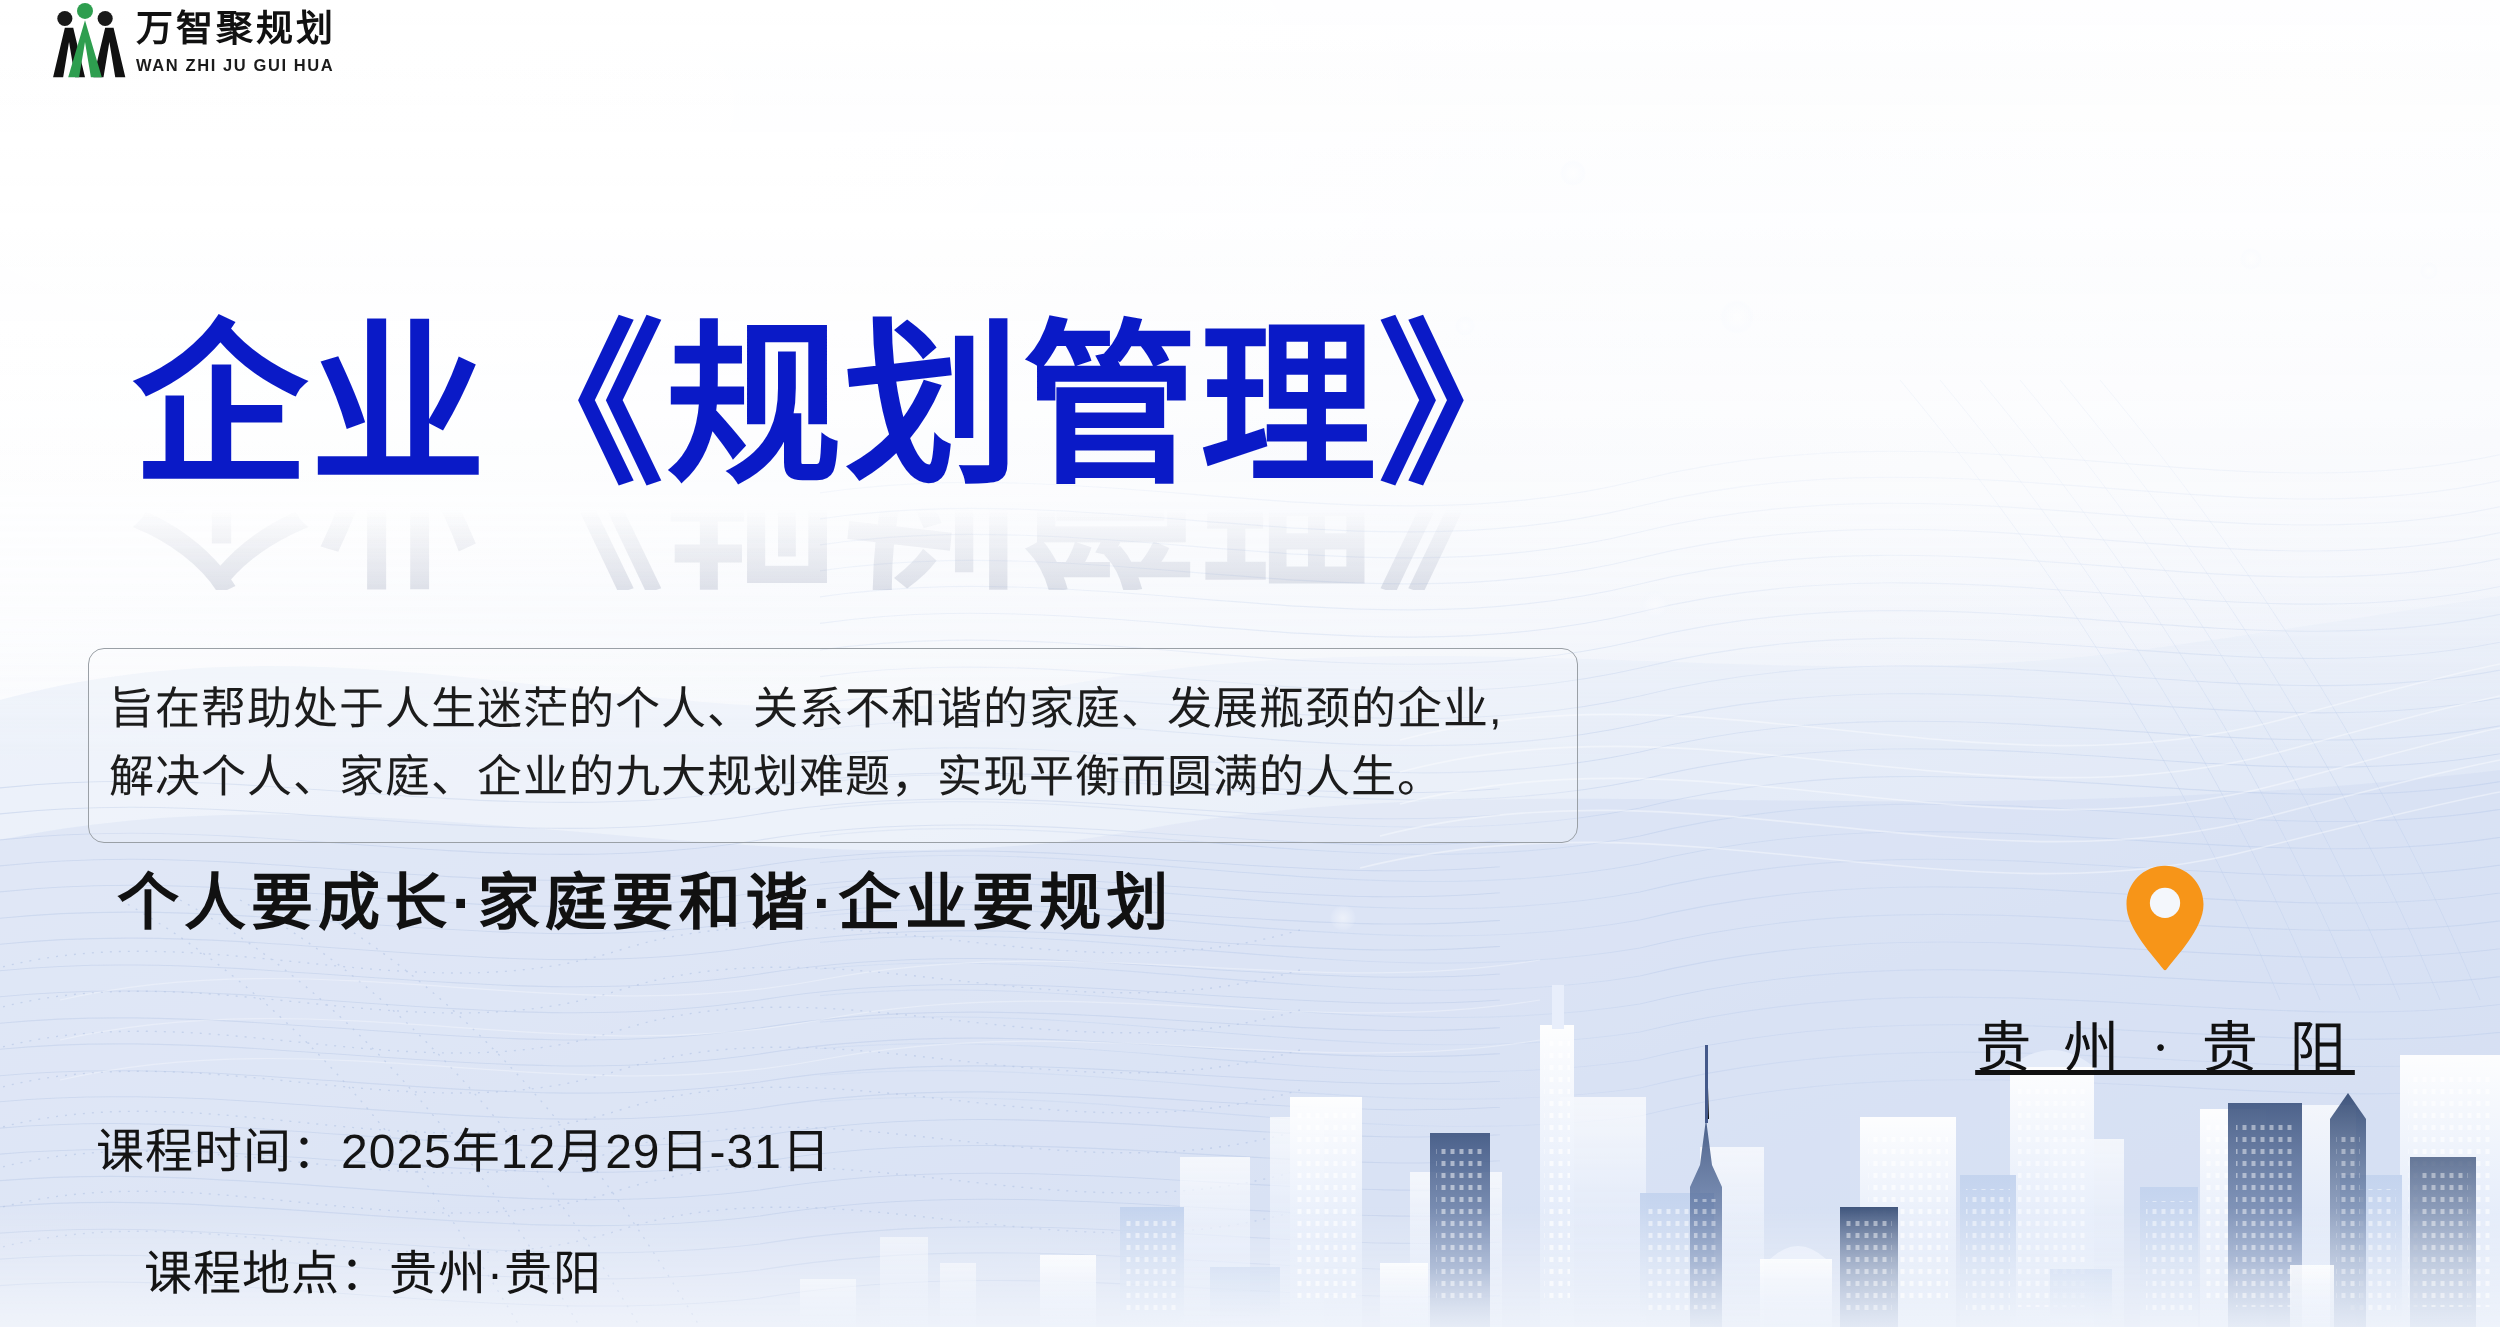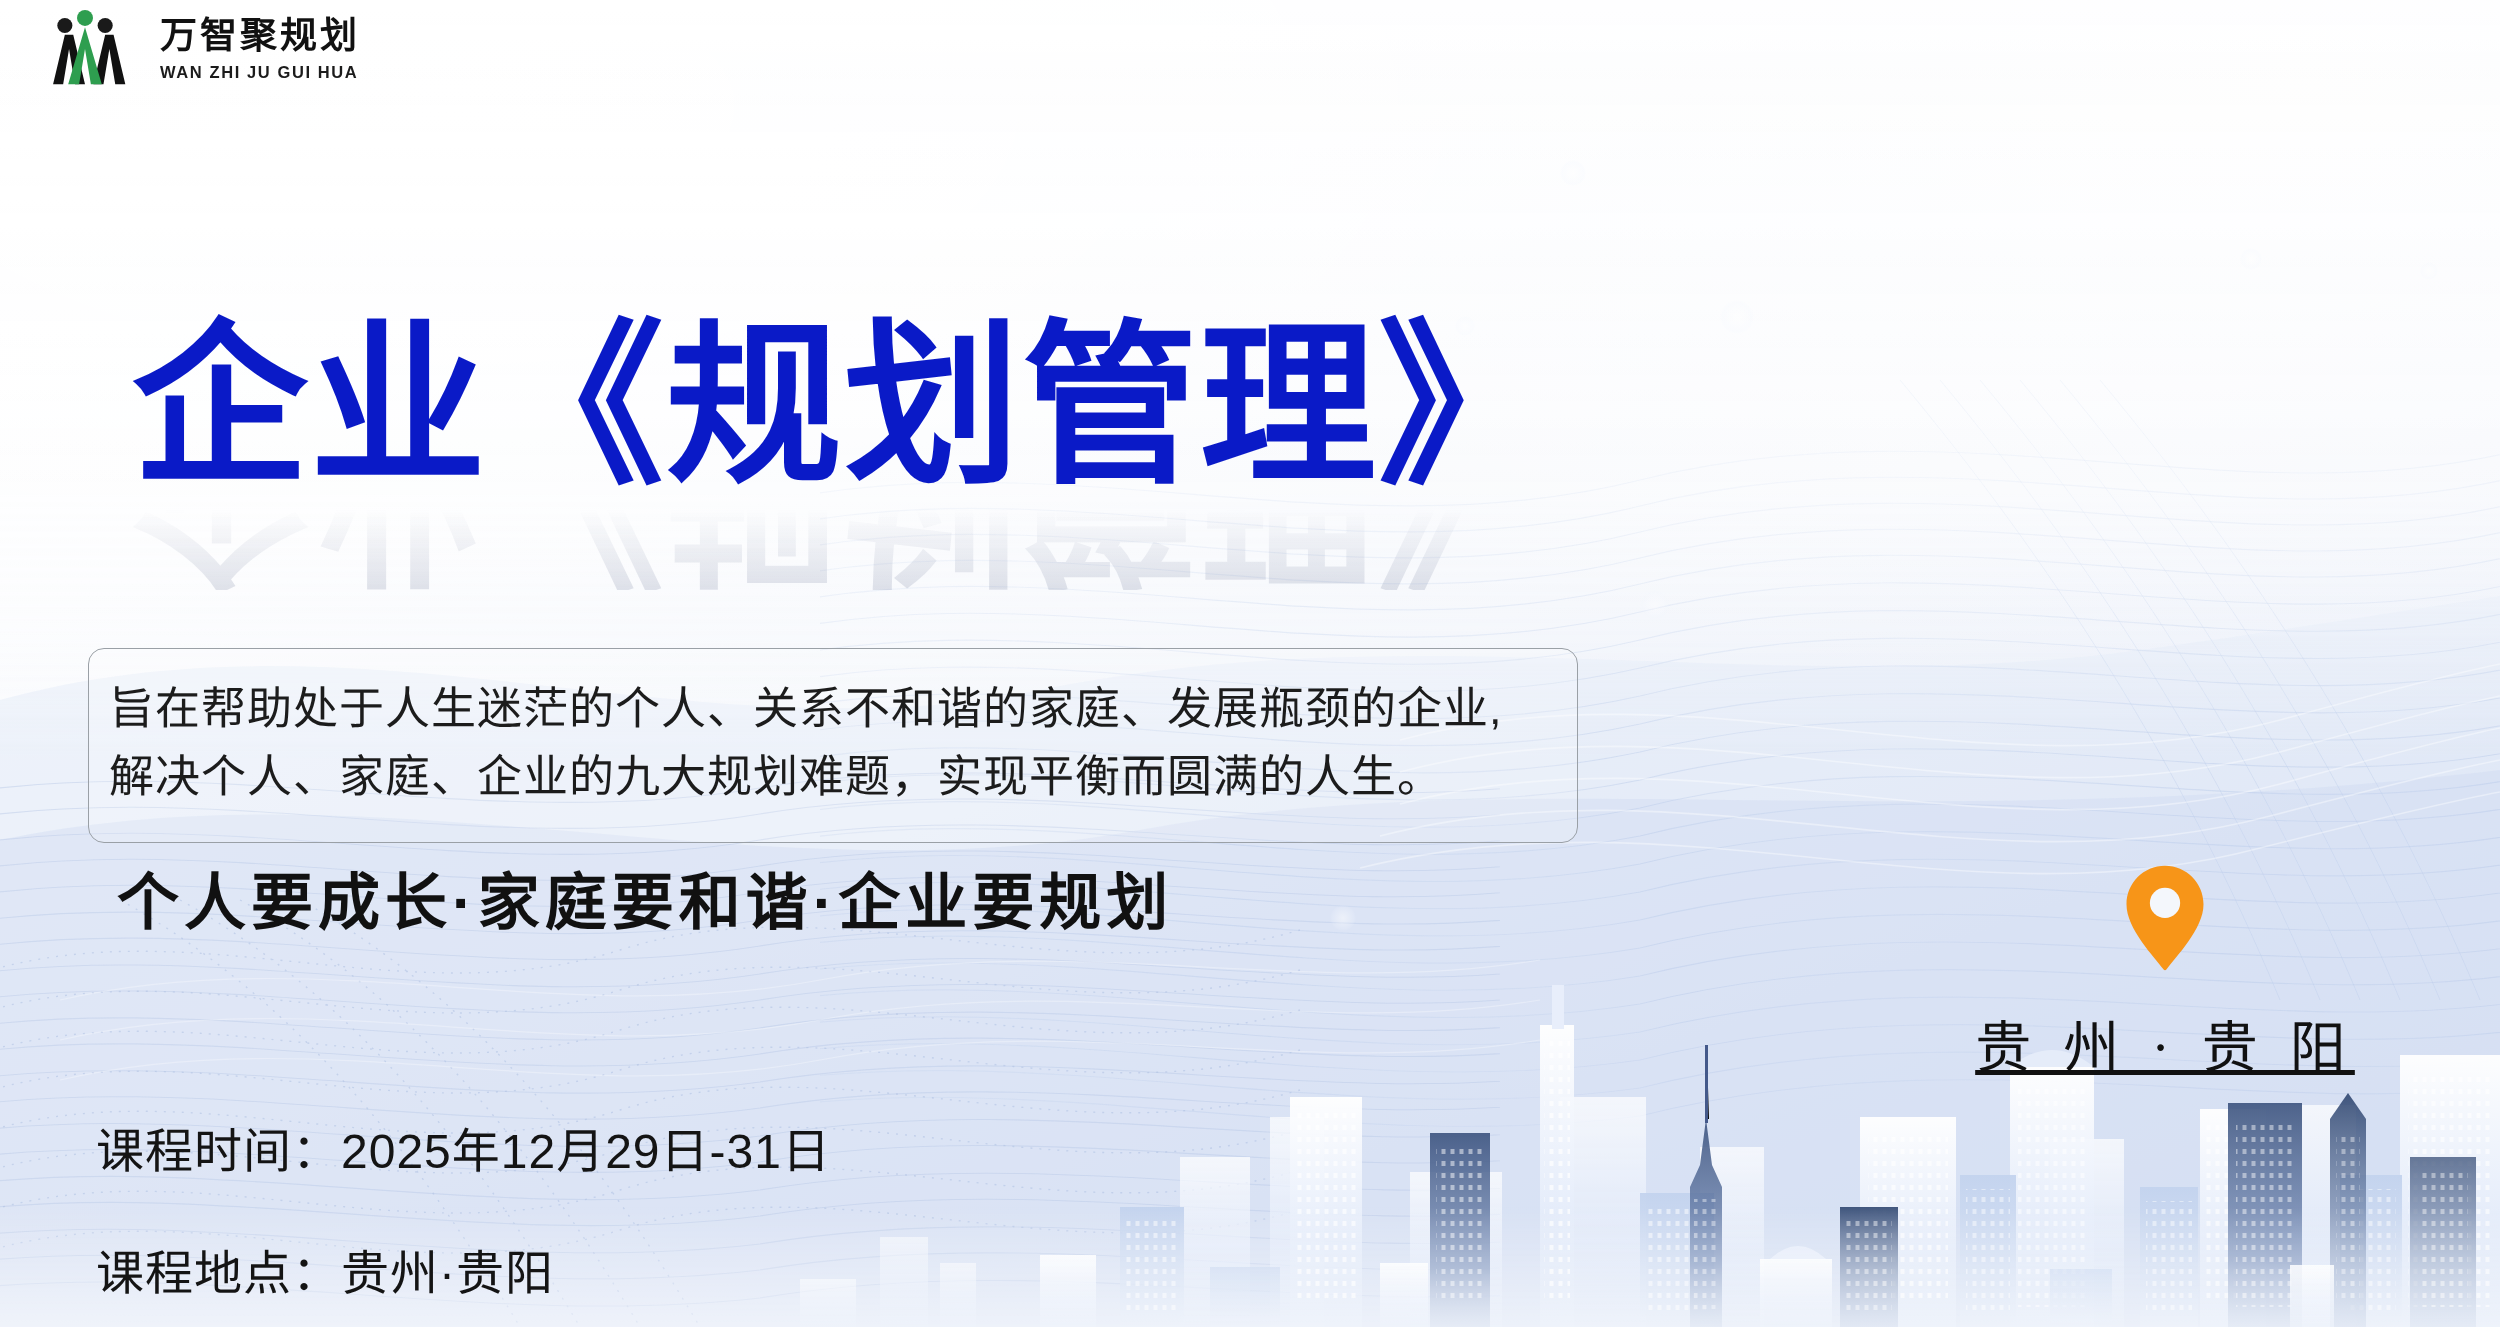--- a/index.html
+++ b/index.html
@@ -22,21 +22,21 @@
   
   .wavelayer { position:absolute; inset:0; pointer-events:none; }
   .wavelayer.a { opacity:.85; }
   .wavelayer.b { opacity:.55; }
   .bokeh { position:absolute; border-radius:50%; background:radial-gradient(circle,rgba(255,255,255,.95) 0%, rgba(240,245,255,.35) 60%, rgba(255,255,255,0) 72%); pointer-events:none; }
 
   
   .skyline { position:absolute; left:0; bottom:0; width:2500px; height:420px; pointer-events:none; }
 
   
-  .logo { position:absolute; left:42px; top:7px; display:flex; align-items:center; gap:32px; }
+  .logo { position:absolute; left:42px; top:0; display:flex; align-items:center; gap:8px; }
   .logo-mark { width:86px; height:84px; display:block; }
   .logo-text { display:flex; flex-direction:column; justify-content:center; }
   .logo-cn {
     font-family:"Liberation Serif","DejaVu Serif",serif;
     font-size:37px; font-weight:700; color:#111; letter-spacing:3px; line-height:1.1;
   }
   .logo-py {
     font-family:"Liberation Sans",sans-serif;
     font-size:16.5px; font-weight:700; color:#1b1b1b; letter-spacing:1.6px;
     margin-top:7px;
@@ -82,21 +82,21 @@
     font-size:62px; font-weight:700; color:#111; letter-spacing:5px;
     white-space:nowrap;
   }
 
   
   .course { position:absolute; left:96px; top:1112px; }
   .course div {
     font-family:"Liberation Sans","DejaVu Sans",sans-serif;
     font-size:48px; color:#141414; letter-spacing:1px; white-space:nowrap;
   }
-  .course .row2 { margin-top:52px; }
+  .course .row2 { margin-top:52px;margin-left:48px; }
 
   
   .loc { position:absolute; left:1955px; top:862px; width:420px; text-align:center; }
   .pin { width:88px; height:112px; display:block; margin:0 auto; }
   .loc-label {
     margin-top:28px;
     font-family:"Liberation Serif","DejaVu Serif",serif;
     font-size:56px; color:#111; letter-spacing:9px; white-space:nowrap;text-decoration:underline;
   }
 </style>

